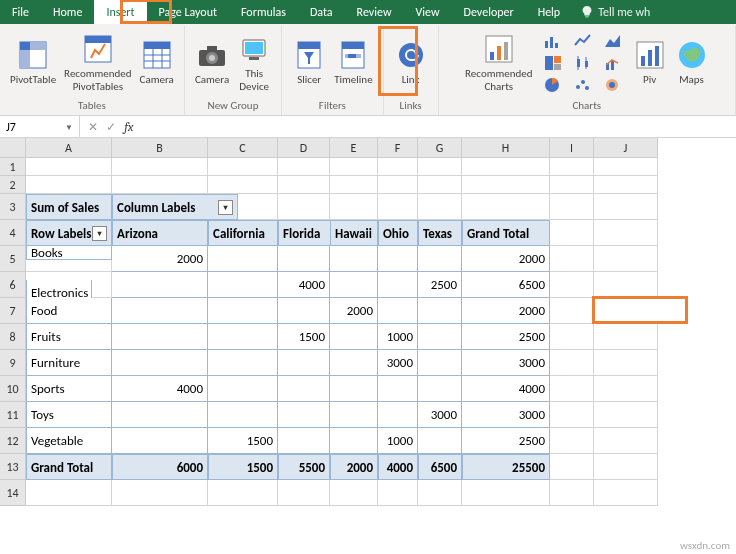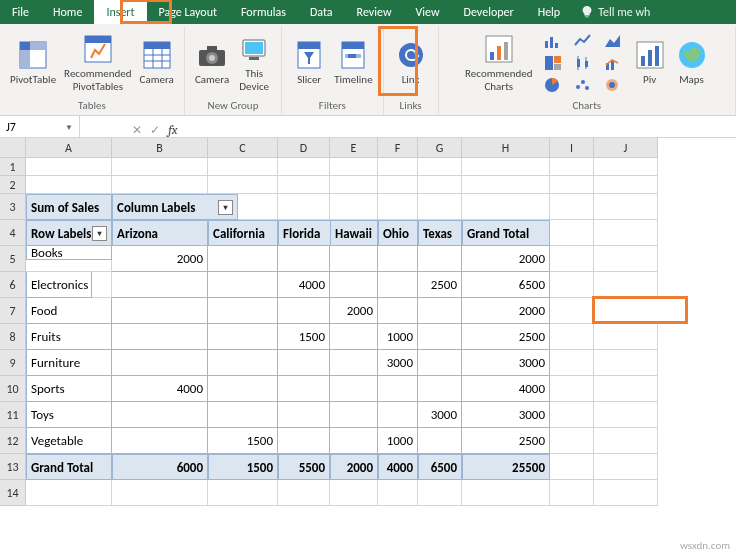--- a/index.html
+++ b/index.html
@@ -19,21 +19,21 @@
 .group-items { display: flex; flex: 1; align-items: center; padding-top: 2px; }
 .group-label { font-size: 11px; color: #666; padding: 2px 0 3px; }
 .btn-big { display: flex; flex-direction: column; align-items: center; justify-content: flex-start; width: auto; min-width: 42px; padding: 2px 4px; cursor: pointer; text-align: center; line-height: 1.1; }
 .btn-big .ico { height: 34px; display: flex; align-items: center; justify-content: center; }
 .btn-big span { margin-top: 2px; }
 .col-btns { display: flex; flex-direction: column; gap: 2px; padding: 2px; }
 .row-btns { display: flex; gap: 2px; }
 .mini { width: 28px; height: 20px; display: flex; align-items: center; justify-content: center; cursor: pointer; }
 
 
-.fxbar { height: 22px; border-bottom: 1px solid #d4d4d4; display: flex; align-items: flex-end; background: #fff; font-size: 12px; gap: 44px; }
+.fxbar { height: 22px; border-bottom: 1px solid #d4d4d4; display: flex; align-items: center; background: #fff; font-size: 12px; }
 .namebox { width: 80px; border-right: 1px solid #d4d4d4; padding: 0 6px; height: 100%; display: flex; align-items: center; justify-content: space-between; }
 .namebox .arrow { font-size: 8px; color: #666; }
 .fx-btns { display: flex; align-items: center; gap: 8px; padding: 0 8px; color: #999; }
 .fx-btns .fx { font-style: italic; font-family: Cambria, serif; color: #444; font-size: 13px; }
 .formula-input { flex: 1; border: none; height: 100%; padding: 0 4px; outline: none; font-size: 12px; }
 
 
 .sheet { position: relative; }
 .hdr-corner { position: absolute; left: 0; top: 0; width: 26px; height: 20px; background: #e6e6e6; border-right: 1px solid #ccc; border-bottom: 1px solid #ccc; }
 .col-hdrs { position: absolute; left: 26px; top: 0; height: 20px; display: flex; }
@@ -487,21 +487,21 @@
       <div class="cell pvh" style="left:392px;top:62px;width:44px;height:26px">Texas</div>
       <div class="cell pvh" style="left:436px;top:62px;width:88px;height:26px">Grand Total</div>
       <div class="cell pvc left" style="left:0px;top:88px;width:86px;height:14px">Books</div>
       <div class="cell pvc r" style="left:86px;top:88px;width:96px;height:26px">2000</div>
       <div class="cell pvc" style="left:182px;top:88px;width:70px;height:26px"></div>
       <div class="cell pvc" style="left:252px;top:88px;width:52px;height:26px"></div>
       <div class="cell pvc" style="left:304px;top:88px;width:48px;height:26px"></div>
       <div class="cell pvc" style="left:352px;top:88px;width:40px;height:26px"></div>
       <div class="cell pvc" style="left:392px;top:88px;width:44px;height:26px"></div>
       <div class="cell pvc r" style="left:436px;top:88px;width:88px;height:26px">2000</div>
-      <div class="cell pvc left" style="left:0px;top:114px;width:66px;height:26px">Electronics</div>
+      <div class="cell pvc left" style="left:0px;top:122px;width:66px;height:26px">Electronics</div>
       <div class="cell pvc" style="left:86px;top:114px;width:96px;height:26px"></div>
       <div class="cell pvc" style="left:182px;top:114px;width:70px;height:26px"></div>
       <div class="cell pvc r" style="left:252px;top:114px;width:52px;height:26px">4000</div>
       <div class="cell pvc" style="left:304px;top:114px;width:48px;height:26px"></div>
       <div class="cell pvc" style="left:352px;top:114px;width:40px;height:26px"></div>
       <div class="cell pvc r" style="left:392px;top:114px;width:44px;height:26px">2500</div>
       <div class="cell pvc r" style="left:436px;top:114px;width:88px;height:26px">6500</div>
       <div class="cell pvc left" style="left:0px;top:140px;width:86px;height:26px">Food</div>
       <div class="cell pvc" style="left:86px;top:140px;width:96px;height:26px"></div>
       <div class="cell pvc" style="left:182px;top:140px;width:70px;height:26px"></div>

